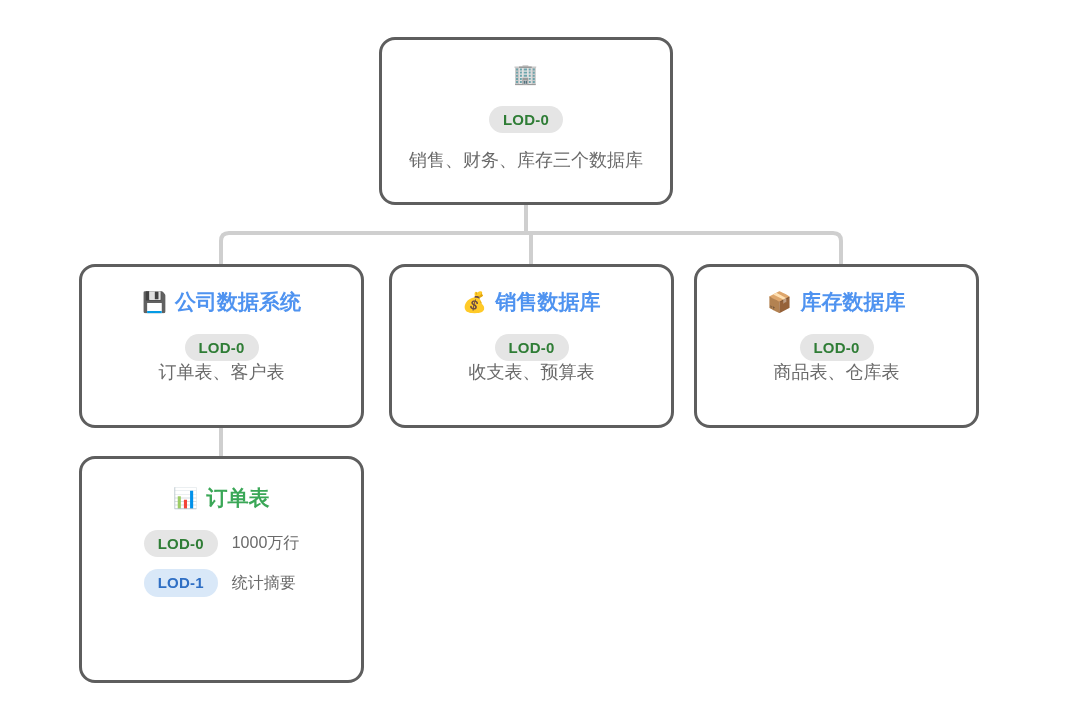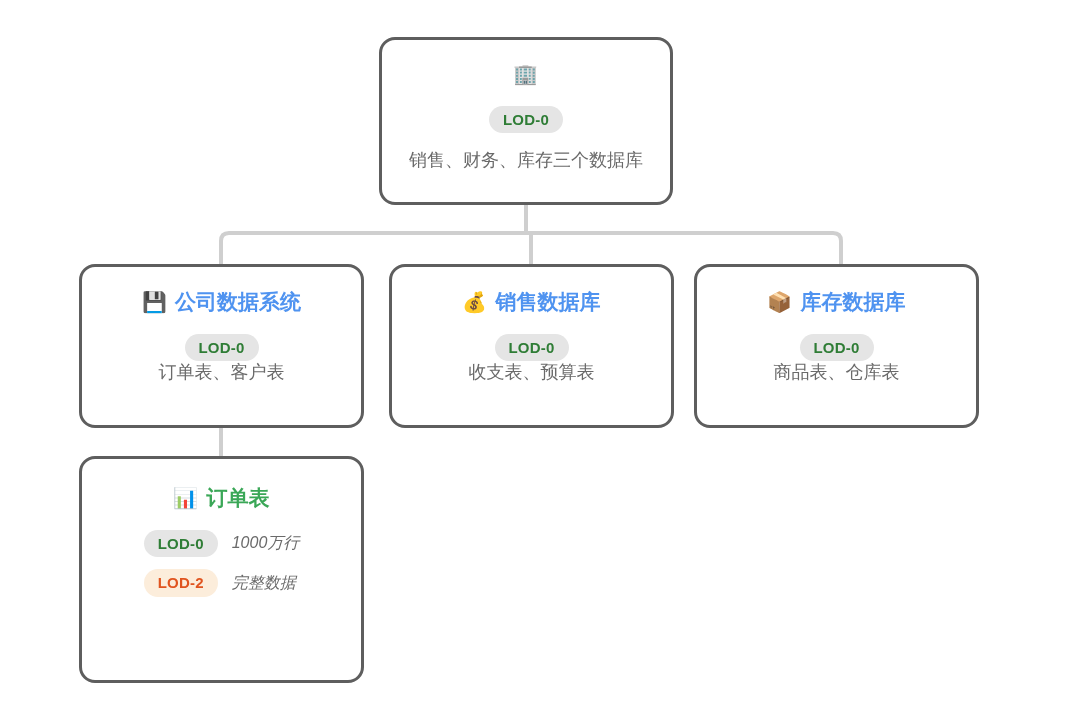--- a/index.html
+++ b/index.html
@@ -135,21 +135,20 @@
     width: 74px;
     text-align: center;
     box-sizing: border-box;
     padding-left: 0;
     padding-right: 0;
   }
   .lod-row .lod-desc {
     font-size: 16px;
     color: #6a6a6a;
     white-space: nowrap;
-    font-style: italic;
   }
 </style>
 </head>
 <body>
 
 <div id="canvas">
 
   <svg id="connectors" viewBox="0 0 1080 728" xmlns="http://www.w3.org/2000/svg">
 
     <path d="M526,205 L526,233" stroke="#cfcfcf" stroke-width="4" fill="none"></path>
@@ -200,19 +199,19 @@
     <div class="node-title">
       <span class="emoji">📊</span>
       <span>订单表</span>
     </div>
     <div class="lod-rows">
       <div class="lod-row">
         <span class="pill pill-lod0">LOD-0</span>
         <span class="lod-desc">1000万行</span>
       </div>
       <div class="lod-row">
-        <span class="pill pill-lod2">LOD-2</span>
-        <span class="lod-desc">完整数据</span>
+        <span class="pill pill-lod1">LOD-1</span>
+        <span class="lod-desc">统计摘要</span>
       </div>
     </div>
   </div>
 
 </div>
 
 </body></html>

